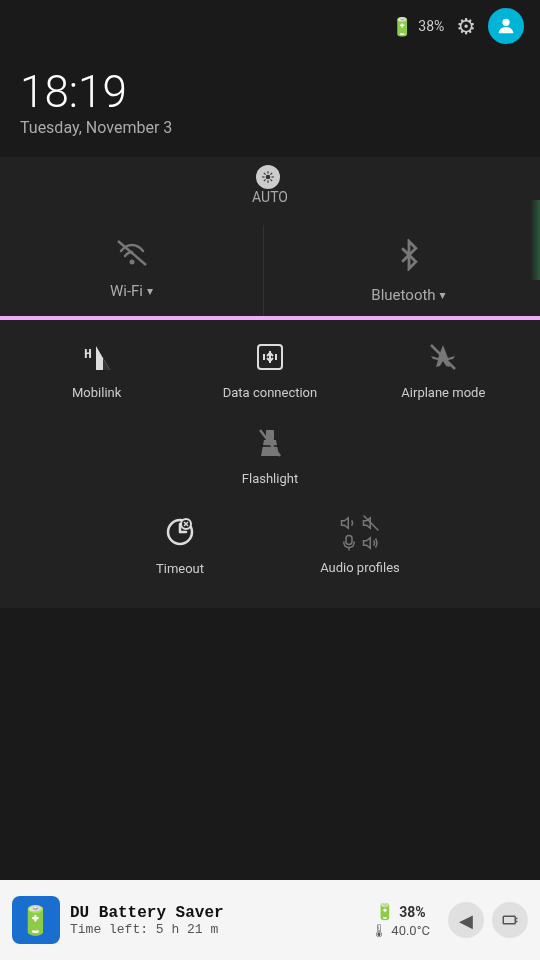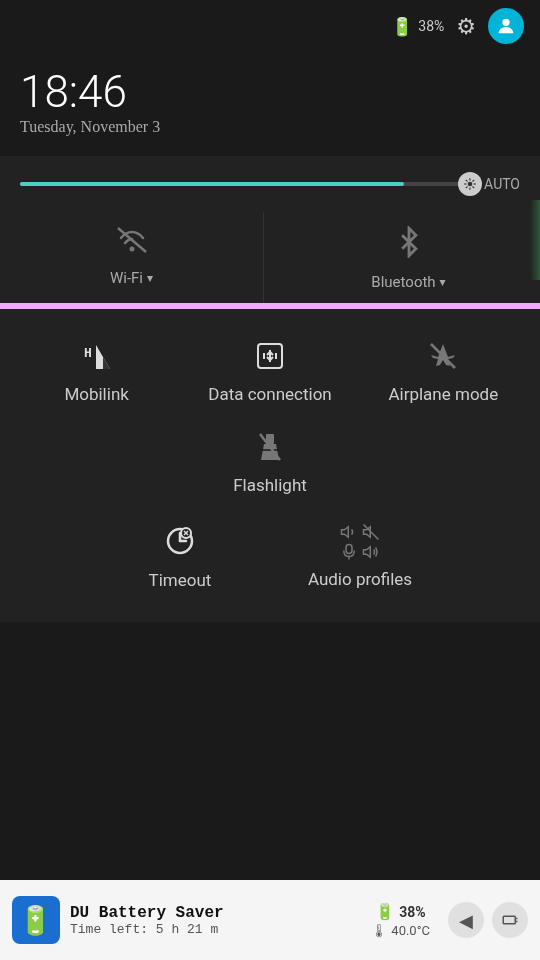--- a/index.html
+++ b/index.html
@@ -56,32 +56,32 @@
     }
     .time-display {
       font-size: 44px;
       font-weight: 300;
       line-height: 1.1;
     }
     .date-display {
       font-size: 16px;
       color: #aaa;
       margin-top: 2px;
-      font-family: Liberation Serif, serif;
     }
 
     
     .brightness-section {
       padding: 20px 20px 10px;
       background: #222;
     }
     .brightness-row {
       display: flex;
       align-items: center;
       gap: 12px;
+      flex-direction: column;
     }
     .brightness-slider {
       flex: 1;
       height: 4px;
       background: #444;
       border-radius: 2px;
       position: relative;
     }
     .brightness-fill {
       height: 100%;
@@ -112,22 +112,22 @@
 
     
     .toggles-section {
       background: #222;
       padding: 10px 0 20px;
     }
 
     
     .two-col-row {
       display: flex;
-      border-bottom: 6px solid #f0abfc;
-      margin-bottom: 20px;
+      border-bottom: 4px solid #f0abfc;
+      margin-bottom: 10px;
       gap: 13px;
     }
     .toggle-wide {
       flex: 1;
       display: flex;
       flex-direction: column;
       align-items: center;
       padding: 14px 10px 12px;
       border-right: 1px solid #333;
       cursor: pointer;
@@ -169,21 +169,21 @@
     .toggle-icon-md {
       font-size: 28px;
       color: #ddd;
       margin-bottom: 8px;
       line-height: 1;
     }
     .toggle-icon-md.inactive {
       color: #777;
     }
     .toggle-item-label {
-      font-size: 17px;
+      font-size: 13px;
       color: #ccc;
       text-align: left;
     }
 
     
     .two-col-bottom {
       display: flex;
       padding: 0 10px;
       justify-content: center;
       gap: 0;
@@ -318,21 +318,21 @@
   <span class="settings-icon">⚙</span>
   <div class="avatar-icon">
     <svg width="22" height="22" viewBox="0 0 24 24" fill="white">
       <circle cx="12" cy="8" r="4"></circle>
       <path d="M4 20c0-4 3.6-7 8-7s8 3 8 7"></path>
     </svg>
   </div>
 </div>
 
 <div class="time-section">
-  <div class="time-display">18:46</div>
+  <div class="time-display">18:19</div>
   <div class="date-display">Tuesday, November 3</div>
 </div>
 
 <div class="brightness-section">
   <div class="brightness-row">
     <div class="brightness-slider">
       <div class="brightness-fill"></div>
       <div class="brightness-knob">
         <svg width="14" height="14" viewBox="0 0 24 24" fill="#333">
           <circle cx="12" cy="12" r="4"></circle>

